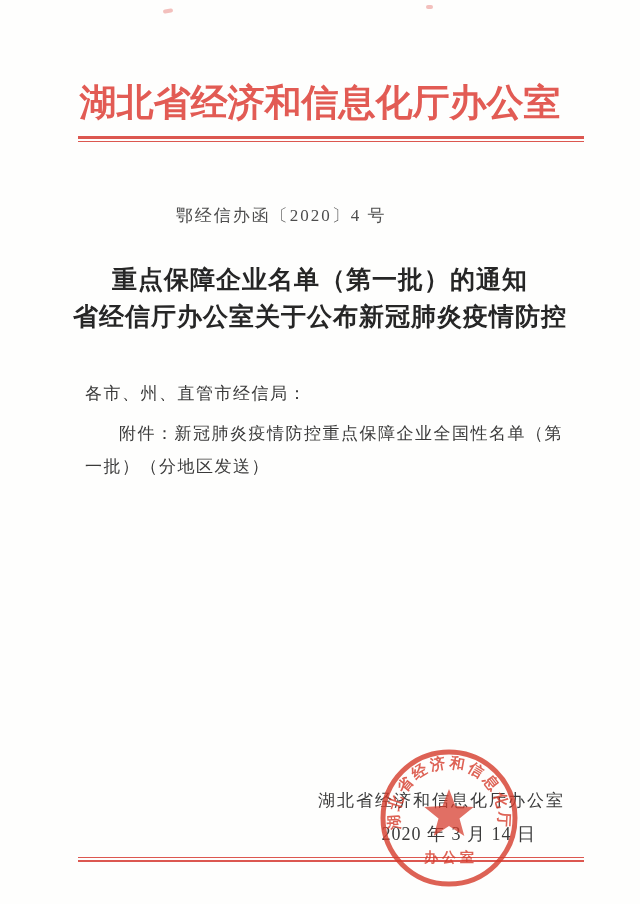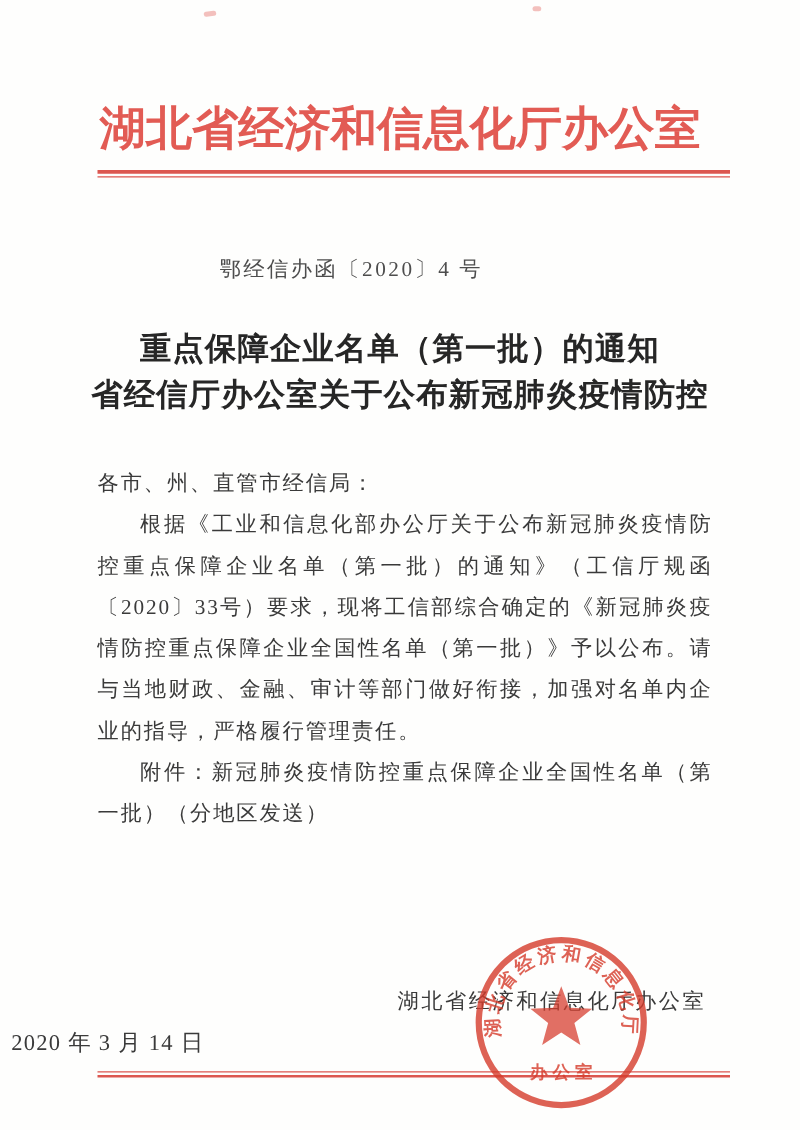--- a/index.html
+++ b/index.html
@@ -36,31 +36,31 @@
     font-family:"Liberation Sans","DejaVu Sans",sans-serif;
     letter-spacing:1px;
   }
 
   .body-text {
     position:absolute; top:370px; left:78px; width:492px;
     font-size:17px; line-height:33px; letter-spacing:1.5px;
     color:var(--body-text,#3a3a3a);
     text-align:justify; text-justify:inter-ideograph;
   }
-  .body-text p { margin:0; text-indent:2em; }
+  .body-text p { margin:7px; text-indent:2em; }
   .body-text p.salutation { text-indent:0; }
 
   .signature {
     position:absolute; top:789px; left:0; right:75px;
     text-align:right; font-size:17px; letter-spacing:2px;
     color:var(--body-text,#3a3a3a); z-index:1;
   }
   .sign-date {
     position:absolute; top:822px; left:0; right:104px;
-    text-align:left; font-size:18px; letter-spacing:1px;
+    text-align:right; font-size:18px; letter-spacing:1px;
     color:var(--body-text,#3a3a3a); z-index:1;margin-left:9px;
   }
 
   
   .bottom-rule {
     position:absolute; top:857px; left:78px; width:506px; height:2px;
     border-top:1px solid var(--rule-red,#dc5750);
     border-bottom:2px solid var(--rule-red,#dc5750);
   }
 
@@ -99,21 +99,20 @@
 
   <div class="doc-number">鄂经信办函〔2020〕4 号</div>
 
   <div class="doc-title">
     <div>重点保障企业名单（第一批）的通知</div>
     <div>省经信厅办公室关于公布新冠肺炎疫情防控</div>
   </div>
 
   <div class="body-text">
     <p class="salutation">各市、州、直管市经信局：</p>
-    <p>根据《工业和信息化部办公厅关于公布新冠肺炎疫情防控重点保障企业名单（第一批）的通知》（工信厅规函〔2020〕33号）要求，现将工信部综合确定的《新冠肺炎疫情防控重点保障企业全国性名单（第一批）》予以公布。请与当地财政、金融、审计等部门做好衔接，加强对名单内企业的指导，严格履行管理责任。</p>
     <p>附件：新冠肺炎疫情防控重点保障企业全国性名单（第一批）（分地区发送）</p>
   </div>
 
   <div class="signature">湖北省经济和信息化厅办公室</div>
 
   <div class="sign-date">2020 年 3 月 14 日</div>
 
   <div class="bottom-rule"></div>
 
   <svg class="seal" viewBox="0 0 150 150" xmlns="http://www.w3.org/2000/svg" aria-hidden="true">

